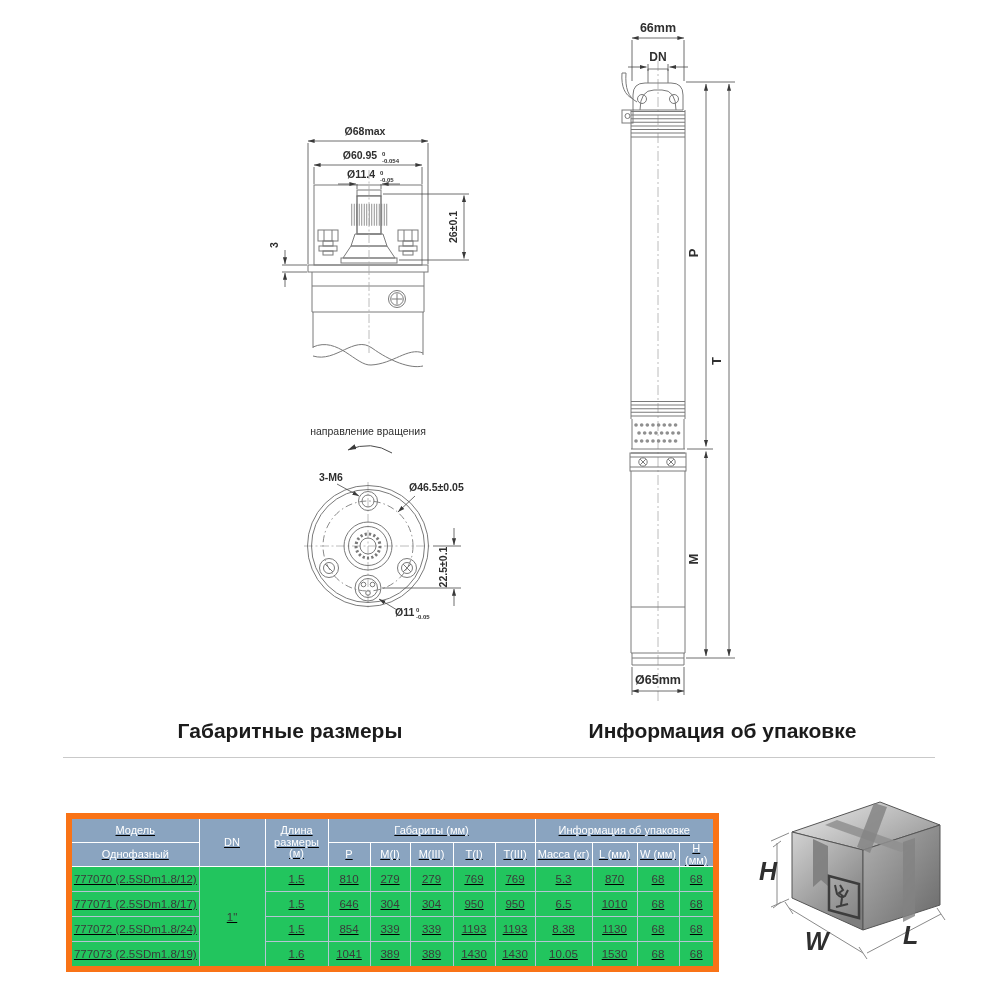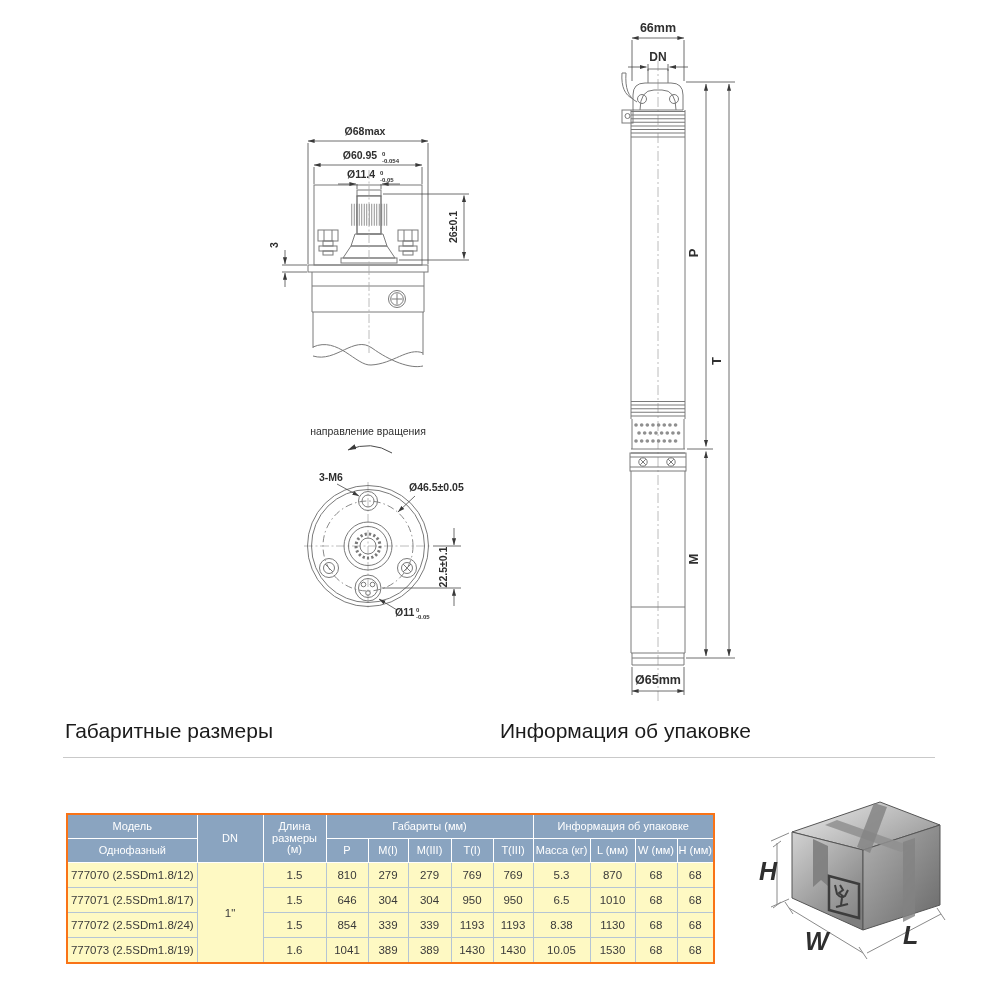--- a/index.html
+++ b/index.html
@@ -2,28 +2,28 @@
 <html><head>
 <meta charset="utf-8">
 <style>
   html,body{margin:0;padding:0;background:#fff;}
   .canvas{position:relative;width:1000px;height:1000px;background:#fff;overflow:hidden;
           font-family:"Liberation Sans","DejaVu Sans",sans-serif;}
   .abs{position:absolute;}
   svg text{font-family:"Liberation Sans","DejaVu Sans",sans-serif;fill:#2f2f2f;}
   .dimt{font-size:10.5px;font-weight:600;}
   .tol{font-size:6px;font-weight:600;}
-  .heading{font-size:21px;color:#1b1b1b;font-weight:400;white-space:nowrap;}
+  .heading{font-size:21px;color:#1b1b1b;font-weight:700;text-align:center;white-space:nowrap;}
   .sep{height:1px;background:#c9c9c9;}
   table.spec{border-collapse:collapse;table-layout:fixed;width:648px;font-size:11px;
-             border:2px solid #f97316;}
+             border:6px solid #f97316;text-decoration:underline;}
   table.spec thead th{background:#8aa4c0;color:#fff;font-weight:400;border:1px solid #fff;
              height:23px;padding:0 1px;line-height:1.05;}
   table.spec tbody td{border:1px solid #b5c5d4;color:#3a3a3a;text-align:center;height:24px;
-             padding:0 1px;font-size:11.5px;background:#fef9c3;}
+             padding:0 1px;font-size:11.5px;background:#22c55e;}
   td.model{font-size:11px;}
 </style>
 </head>
 <body>
 
 <div class="canvas">
 
   <svg class="abs" style="left:268px;top:118px;" width="210" height="270" viewBox="0 0 210 270">
     <defs>
       <marker id="m1" markerWidth="9" markerHeight="7" refX="8.3" refY="3.5" orient="auto-start-reverse">

